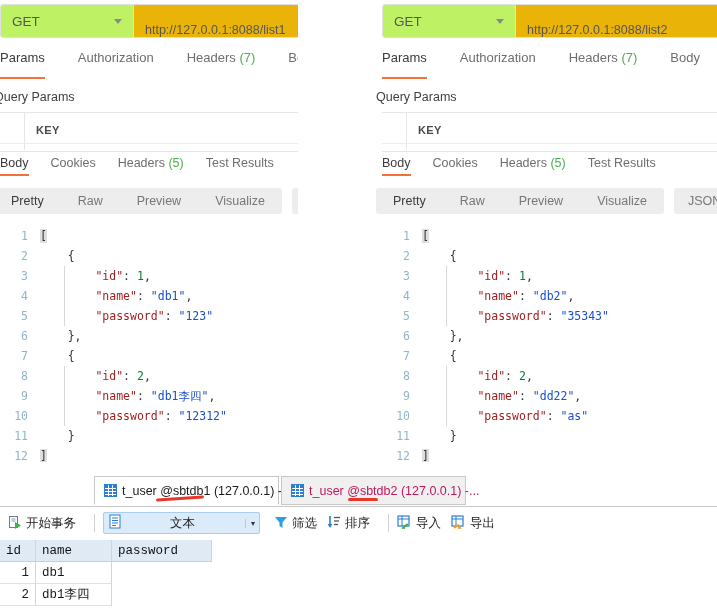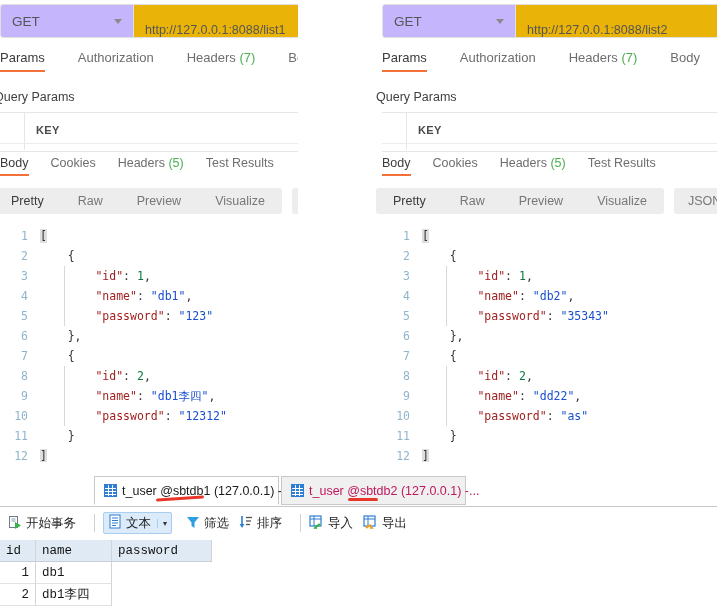--- a/index.html
+++ b/index.html
@@ -16,29 +16,29 @@
   #panel-right{left:368px;width:349px;height:462px;}
   
   .inner{position:absolute;top:0;width:420px;height:462px;}
   #panel-left .inner{left:-14px;}
   #panel-right .inner{left:0px;}
 
   
   .reqbar{position:absolute;left:14px;top:4px;height:32px;display:flex;align-items:stretch;
           border:1px solid #e0e0e0;border-radius:3px;overflow:hidden;background:#f1f1f1;}
   .method{width:110px;display:flex;align-items:center;justify-content:space-between;
-          padding:0 11px;background:#c4b5fd;font-size:13.5px;color:#555;border-right:1px solid #e0e0e0;}
+          padding:0 11px;background:#bef264;font-size:13.5px;color:#555;border-right:1px solid #e0e0e0;}
   .caret{width:0;height:0;border-left:4.5px solid transparent;border-right:4.5px solid transparent;
          border-top:5px solid #8a8a8a;}
   .urlbox{width:186px;display:flex;align-items:flex-end;padding:0 11px;background:#eab308;
           font-size:12.5px;color:#555;white-space:nowrap;}
 
   
   .reqtabs{position:absolute;left:14px;top:50px;width:400px;display:flex;align-items:flex-end;gap:0;}
-  .reqtab{font-size:13px;color:#6e6e6e;padding:0 0 7px 0;margin-right:33px;white-space:nowrap;position:relative;text-align:center;}
+  .reqtab{font-size:13px;color:#6e6e6e;padding:0 0 14px 0;margin-right:33px;white-space:nowrap;position:relative;text-align:center;}
   .reqtab .cnt{color:#4caf50;}
   .reqtab.active{color:#3b3b3b;}
   .reqtab.active::after{content:"";position:absolute;left:0;right:0;bottom:0;height:2.5px;background:#f2703a;}
   .qp{position:absolute;left:8px;top:90px;font-size:12.5px;color:#404040;}
 
   
   .ktable{position:absolute;left:14px;top:112px;width:390px;height:38px;
           border-top:1px solid #e6e6e6;border-bottom:1px solid #e6e6e6;}
   .kcheck{position:absolute;left:0;top:0;width:24px;height:37px;border-right:1px solid #e6e6e6;}
   .kkey{position:absolute;left:36px;top:11px;font-size:11px;font-weight:bold;color:#4b4b4b;letter-spacing:.3px;}
@@ -82,21 +82,21 @@
   .dbtab.t1{left:94px;width:185px;background:#ffffff;border:1px solid #c8c8c8;border-bottom:1px solid #fff;color:#1a1a1a;}
   .dbtab.t2{left:281px;width:185px;background:#f0f0f0;border:1px solid #c8c8c8;color:#be185d;}
   .gridicon{width:13px;height:13px;margin-right:5px;flex:0 0 auto;display:inline-block;position:relative;}
   .gridicon i{position:absolute;background:#2d7dd2;}
   .underline-red{position:absolute;height:3px;background:#e8372a;border-radius:2px;}
 
   .dbtoolbar{position:absolute;left:0;top:40px;width:717px;height:26px;display:flex;align-items:center;
              font-size:12.5px;color:#222;}
   .tbitem{display:flex;align-items:center;margin-right:10px;white-space:nowrap;}
   .tbsep{width:1px;height:18px;background:#d0d0d0;margin:0 8px;}
-  .tbbox{display:flex;align-items:center;background:#dcebfa;border:1px solid #a8cdef;border-radius:2px;padding:1px 4px;}
+  .tbbox{display:flex;align-items:center;background:#dcebfa;border:1px solid #a8cdef;border-radius:2px;padding:1px 4px;gap:44px;}
 
   
   .dgrid{position:absolute;left:0;top:70px;font-size:12.5px;color:#1a1a1a;font-family:Liberation Mono, monospace;}
   .dgrow{display:flex;}
   .dcell{box-sizing:border-box;border-right:1px solid #d4d4d4;border-bottom:1px solid #e2e2e2;
          padding:3px 6px;height:22px;display:flex;align-items:center;}
   .dgrow.head .dcell{background:#dfeaf5;font-weight:normal;color:#111;border-bottom:1px solid #c6cfd8;}
   .c-id{width:36px;justify-content:flex-end;}
   .c-name{width:76px;}
   .c-pass{width:100px;}

